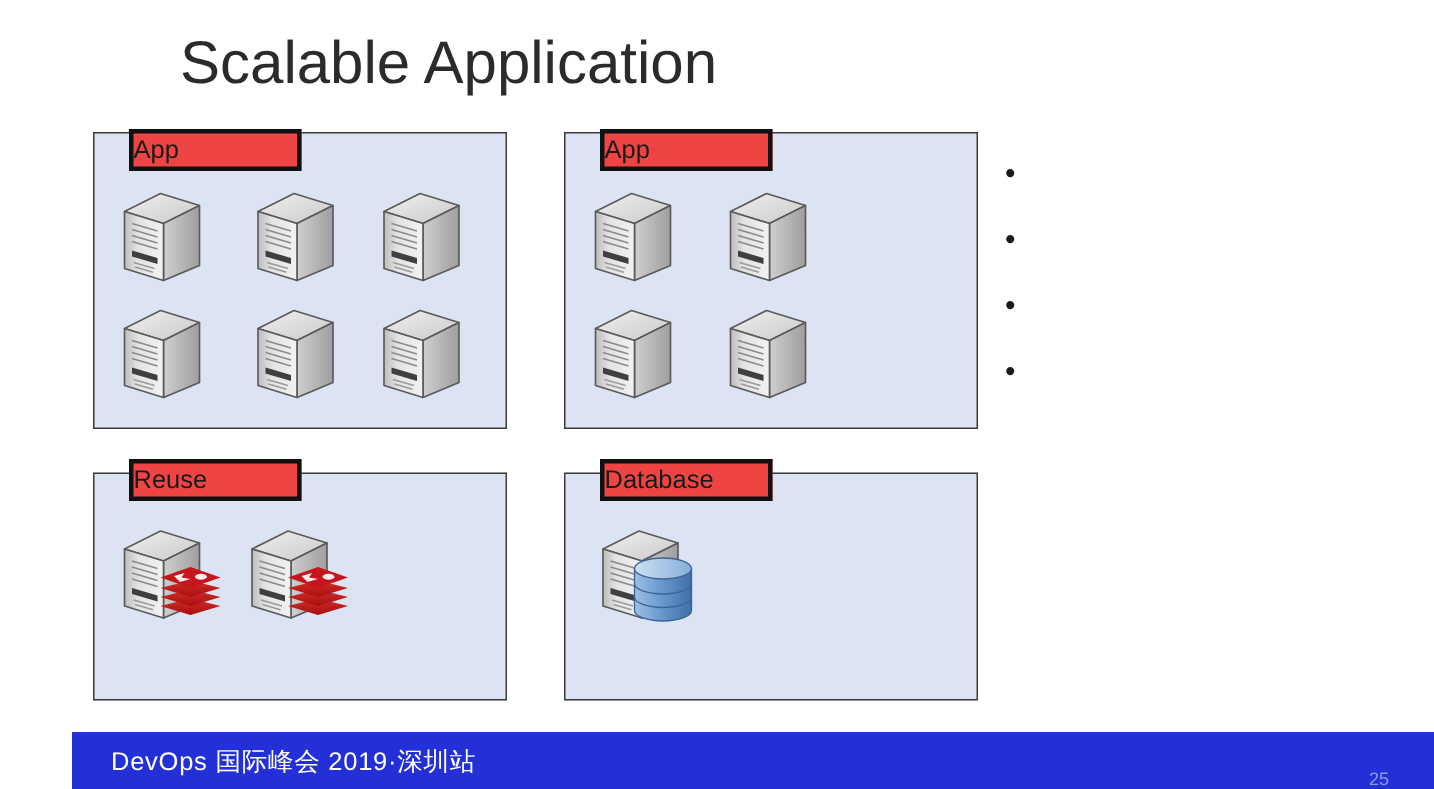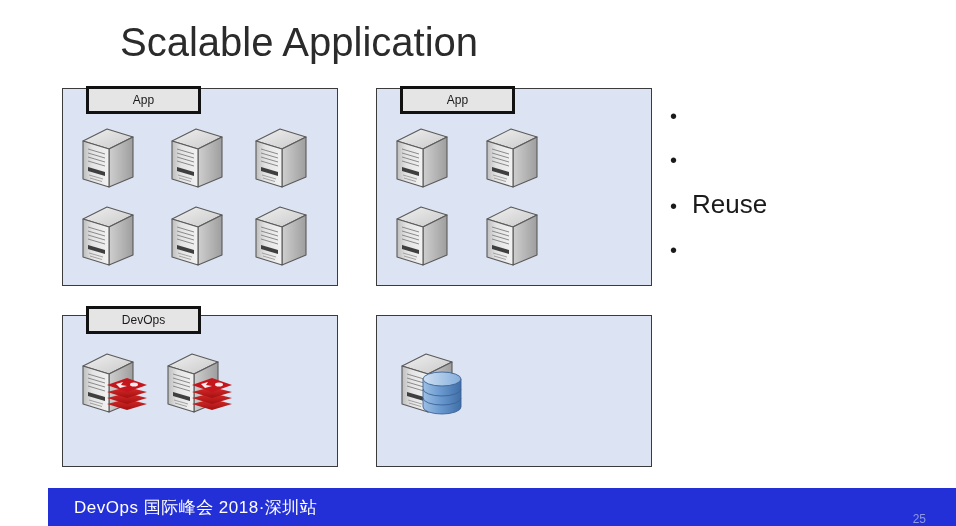--- a/index.html
+++ b/index.html
@@ -58,27 +58,26 @@
     box-sizing: border-box;
   }
   #panel-app1 { left: 14px;  top: 88px;  width: 276px; height: 198px; }
   #panel-app2 { left: 328px; top: 88px;  width: 276px; height: 198px; }
   #panel-redis { left: 14px;  top: 315px; width: 276px; height: 152px; }
   #panel-db    { left: 328px; top: 315px; width: 276px; height: 152px; }
 
   
   .panel-label {
     position: absolute;
-    background: #e5e5e5;
+    background: #ef4444;
     border: 3px solid #111111;
     box-sizing: border-box;
     height: 28px;
     line-height: 22px;
-    text-align: center;
-    font-size: 12px;
+    font-size: 17px;
     color: #1a1a1a;
     z-index: 5;
   }
   #label-app1  { left: 38px;  top: 86px;  width: 115px; }
   #label-app2  { left: 352px; top: 86px;  width: 115px; }
   #label-redis { left: 38px;  top: 306px; width: 115px; }
   #label-db    { left: 352px; top: 306px; width: 115px; }
 
   
   .server {
@@ -378,21 +377,21 @@
       </g>
       <polygon points="7,40 24,45 24,49 7,44" fill="#3f3f3f"></polygon>
       <g stroke="#9a9a9a" stroke-width="0.9" fill="none">
         <line x1="8" y1="48" x2="22" y2="52"></line>
           <line x1="9" y1="51" x2="21" y2="54.5"></line>
       </g>
     </svg>
   </div>
 
   <div class="panel" id="panel-redis"></div>
-  <div class="panel-label" id="label-redis">DevOps</div>
+  <div class="panel-label" id="label-redis">Reuse</div>
 
   <div class="server" style="left:33px;  top:352px;">
     <svg viewBox="0 0 54 62" xmlns="http://www.w3.org/2000/svg">
       <g stroke="#5a5a5a" stroke-width="1.1" stroke-linejoin="round">
         <polygon points="2,14 26,2 52,10 28,22" fill="url(#sTop)"></polygon>
         <polygon points="28,22 52,10 52,50 28,60" fill="url(#sSide)"></polygon>
         <polygon points="2,14 28,22 28,60 2,52" fill="url(#sFront)"></polygon>
       </g>
       <g stroke="#8a8a8a" stroke-width="1" fill="none">
         <line x1="7" y1="22" x2="24" y2="27"></line>
@@ -453,20 +452,21 @@
         <polygon points="21,16 41,21 21,27 1,21" fill="url(#rLay)"></polygon>
         <polygon points="21,10 41,15 21,21 1,15" fill="url(#rLay)"></polygon>
         <polygon points="21,1 41,8 21,15 1,8" fill="#c4161c"></polygon>
         <path d="M10,7 L17,5 L15,8 L21,9 L14,11 Z" fill="#ffffff" opacity="0.92"></path>
         <ellipse cx="28" cy="7.5" rx="4" ry="2" fill="#ffffff" opacity="0.92"></ellipse>
       </g>
     </svg>
   </div>
 
   <div class="panel" id="panel-db"></div>
+  <div class="panel-label" id="label-db">Database</div>
 
   <div class="server" style="left:352px; top:352px;">
     <svg viewBox="0 0 54 62" xmlns="http://www.w3.org/2000/svg">
       <g stroke="#5a5a5a" stroke-width="1.1" stroke-linejoin="round">
         <polygon points="2,14 26,2 52,10 28,22" fill="url(#sTop)"></polygon>
         <polygon points="28,22 52,10 52,50 28,60" fill="url(#sSide)"></polygon>
         <polygon points="2,14 28,22 28,60 2,52" fill="url(#sFront)"></polygon>
       </g>
       <g stroke="#8a8a8a" stroke-width="1" fill="none">
         <line x1="7" y1="22" x2="24" y2="27"></line>
@@ -505,25 +505,24 @@
 
   <div class="bullets">
     <div class="bullet">
       <span class="dot">•</span>
     </div>
     <div class="bullet">
       <span class="dot">•</span>
     </div>
     <div class="bullet">
       <span class="dot">•</span>
-      <span>Reuse</span>
     </div>
     <div class="bullet">
       <span class="dot">•</span>
     </div>
   </div>
 
   <div class="footer">
-    <div class="footer-text">DevOps 国际峰会 2018·深圳站</div>
+    <div class="footer-text">DevOps 国际峰会 2019·深圳站</div>
     <div class="footer-page">25</div>
   </div>
 
 </div>
 
 </body></html>

